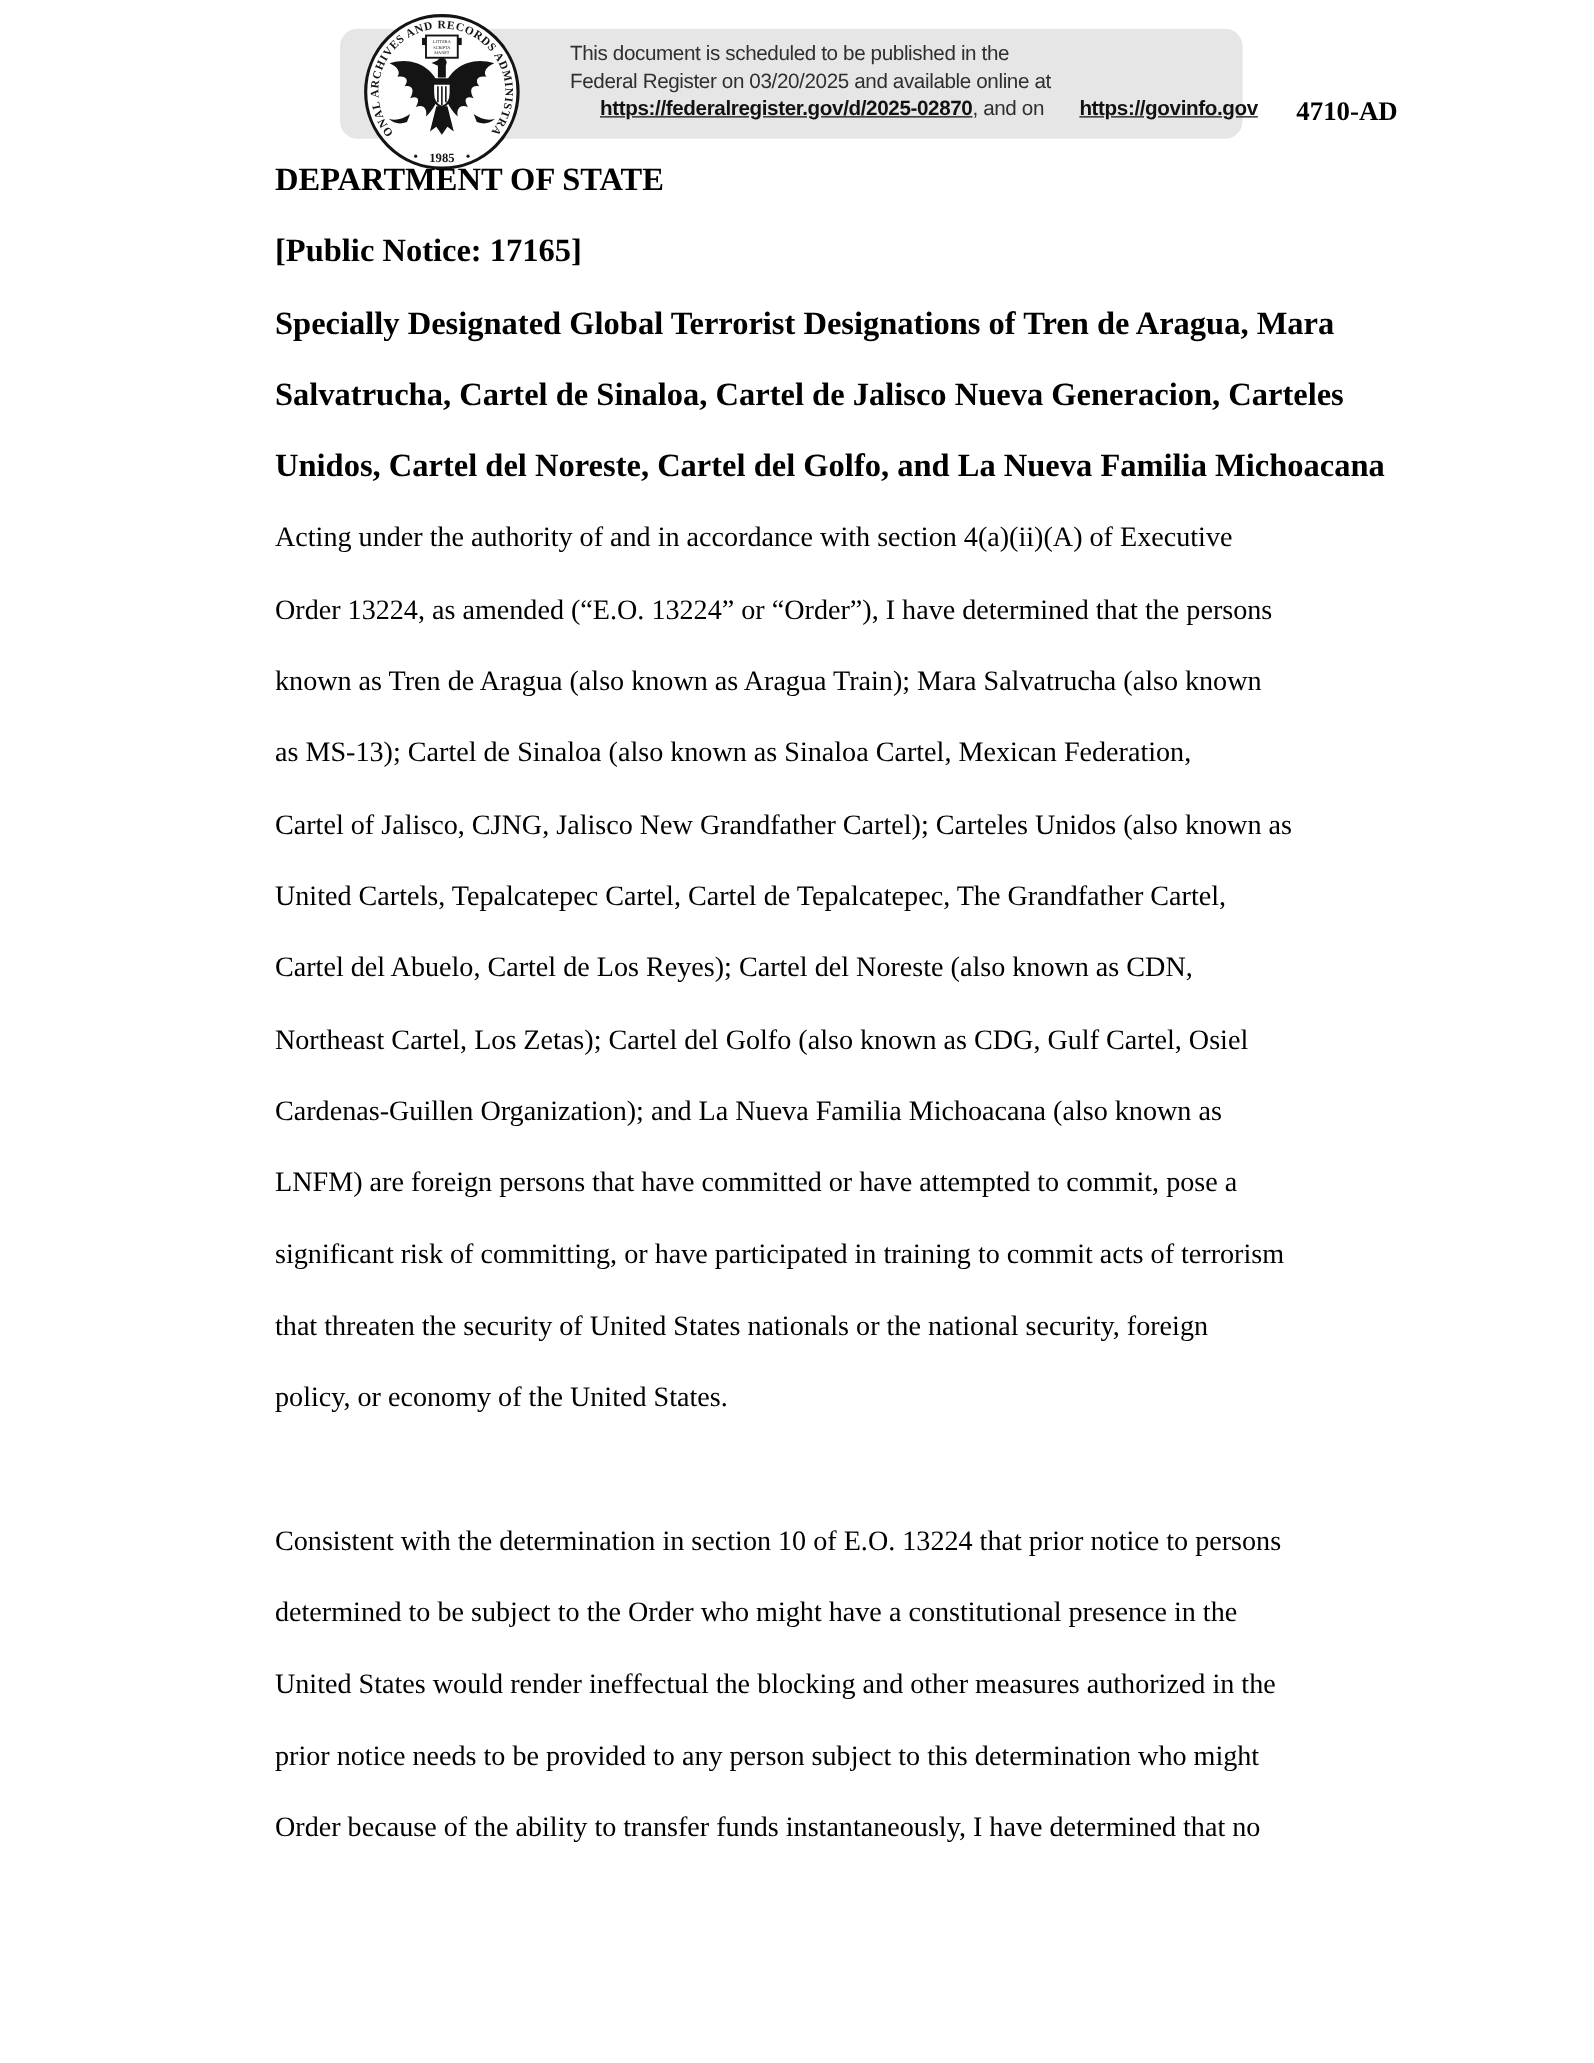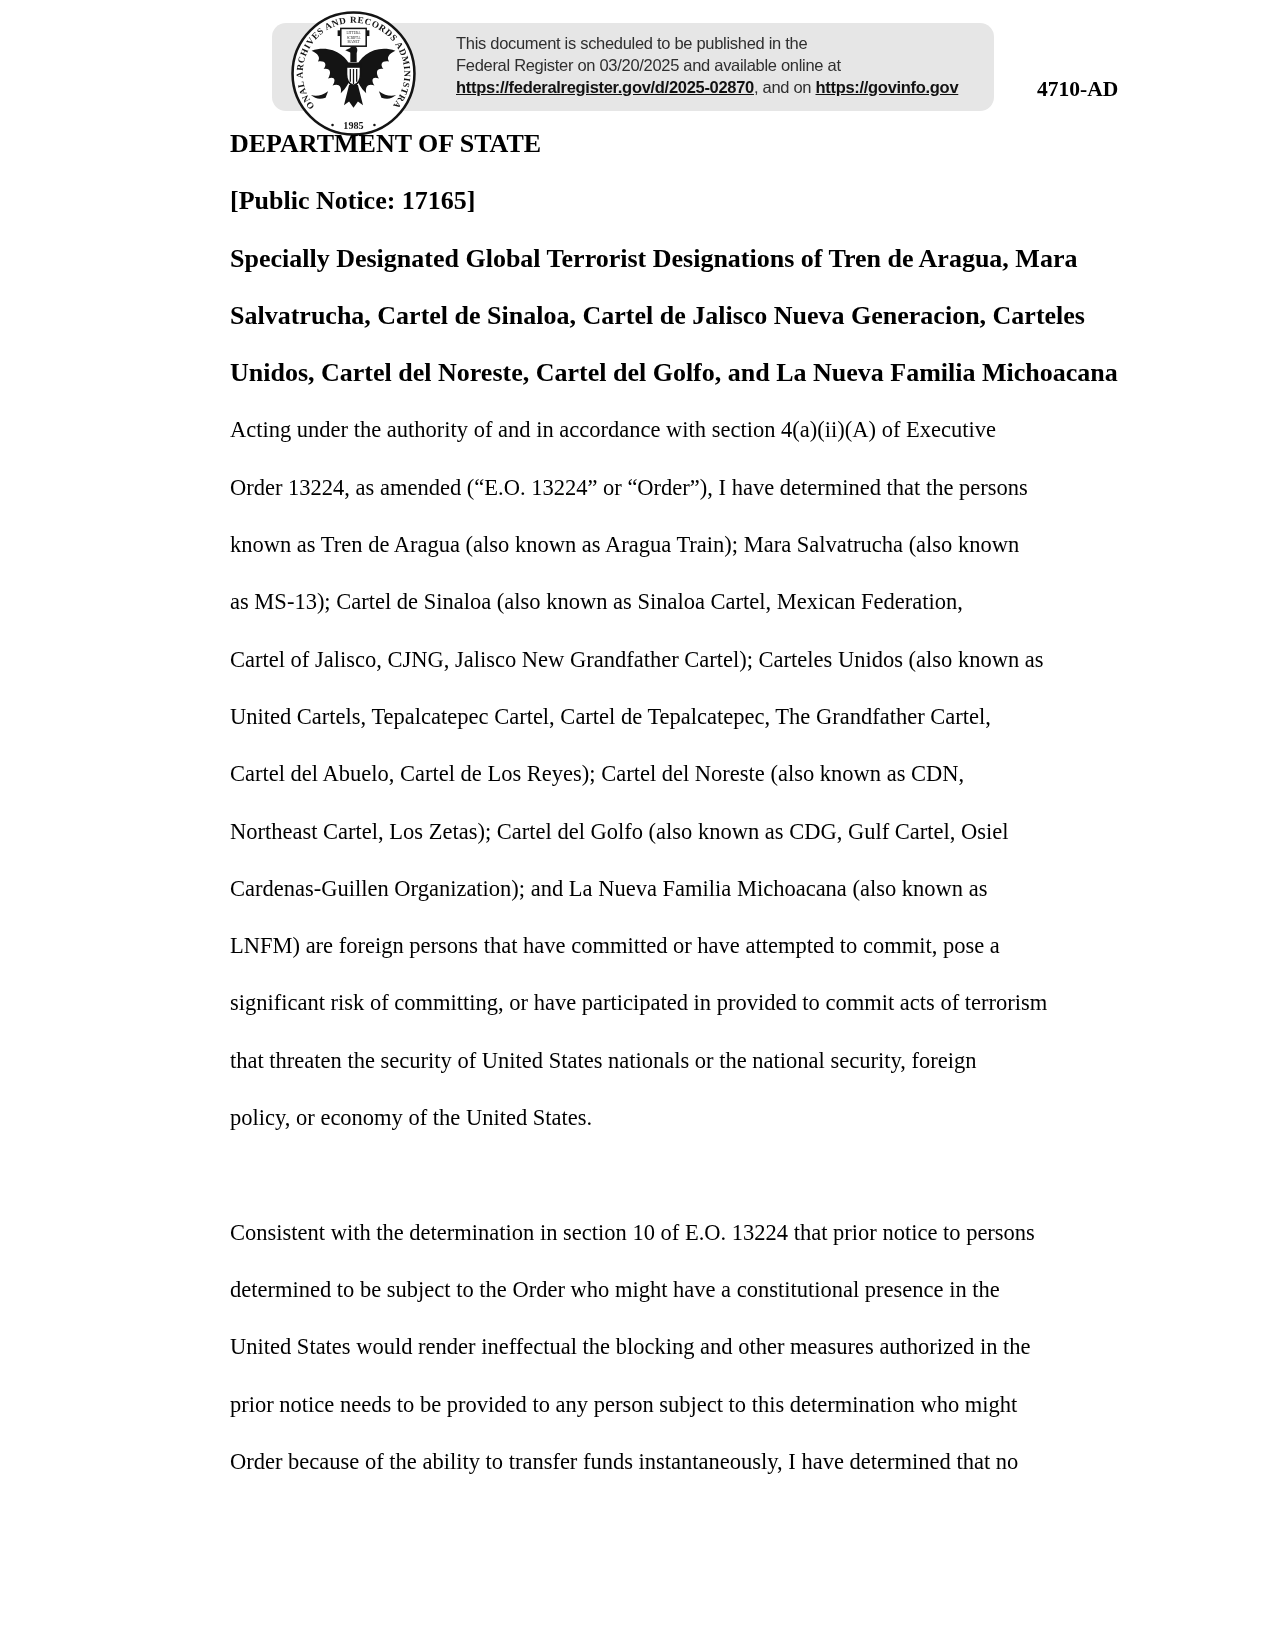--- a/index.html
+++ b/index.html
@@ -33,36 +33,37 @@
     line-height: 22px;
     letter-spacing: -0.3px;
     color: #2f2f2f;
     white-space: nowrap;
   }
   .banner-text .lnk {
     color: #111111;
     font-weight: bold;
     text-decoration: underline;
     cursor: pointer;
+    margin-left: 24px;
   }
   .billing {
     position: absolute;
     left: 997px; top: 77px;
     font-family: "Liberation Serif", serif;
     font-size: 21.5px;
     font-weight: bold;
     color: #000000;
     white-space: nowrap;
     margin-left: 40px;
   }
 
   
   .doc {
     position: absolute;
-    left: 230px; top: 115px;
+    left: 220px; top: 115px;
     font-size: 22.5px;
     color: #000000;
   }
   .ln {
     height: 57.3px;
     line-height: 57.3px;
     white-space: nowrap;
   }
   .ln.bold {
     font-weight: bold;
@@ -129,21 +130,21 @@
     <div class="ln">Acting under the authority of and in accordance with section 4(a)(ii)(A) of Executive</div>
     <div class="ln">Order 13224, as amended (“E.O. 13224” or “Order”), I have determined that the persons</div>
     <div class="ln">known as Tren de Aragua (also known as Aragua Train); Mara Salvatrucha (also known</div>
     <div class="ln">as MS-13); Cartel de Sinaloa (also known as Sinaloa Cartel, Mexican Federation,</div>
     <div class="ln">Cartel of Jalisco, CJNG, Jalisco New Grandfather Cartel); Carteles Unidos (also known as</div>
     <div class="ln">United Cartels, Tepalcatepec Cartel, Cartel de Tepalcatepec, The Grandfather Cartel,</div>
     <div class="ln">Cartel del Abuelo, Cartel de Los Reyes); Cartel del Noreste (also known as CDN,</div>
     <div class="ln">Northeast Cartel, Los Zetas); Cartel del Golfo (also known as CDG, Gulf Cartel, Osiel</div>
     <div class="ln">Cardenas-Guillen Organization); and La Nueva Familia Michoacana (also known as</div>
     <div class="ln">LNFM) are foreign persons that have committed or have attempted to commit, pose a</div>
-    <div class="ln">significant risk of committing, or have participated in provided to commit acts of terrorism</div>
+    <div class="ln">significant risk of committing, or have participated in training to commit acts of terrorism</div>
     <div class="ln">that threaten the security of United States nationals or the national security, foreign</div>
     <div class="ln">policy, or economy of the United States.</div>
     <div class="ln"></div>
     <div class="ln">Consistent with the determination in section 10 of E.O. 13224 that prior notice to persons</div>
     <div class="ln">determined to be subject to the Order who might have a constitutional presence in the</div>
     <div class="ln">United States would render ineffectual the blocking and other measures authorized in the</div>
     <div class="ln">prior notice needs to be provided to any person subject to this determination who might</div>
     <div class="ln">Order because of the ability to transfer funds instantaneously, I have determined that no</div>
   </div>
 

